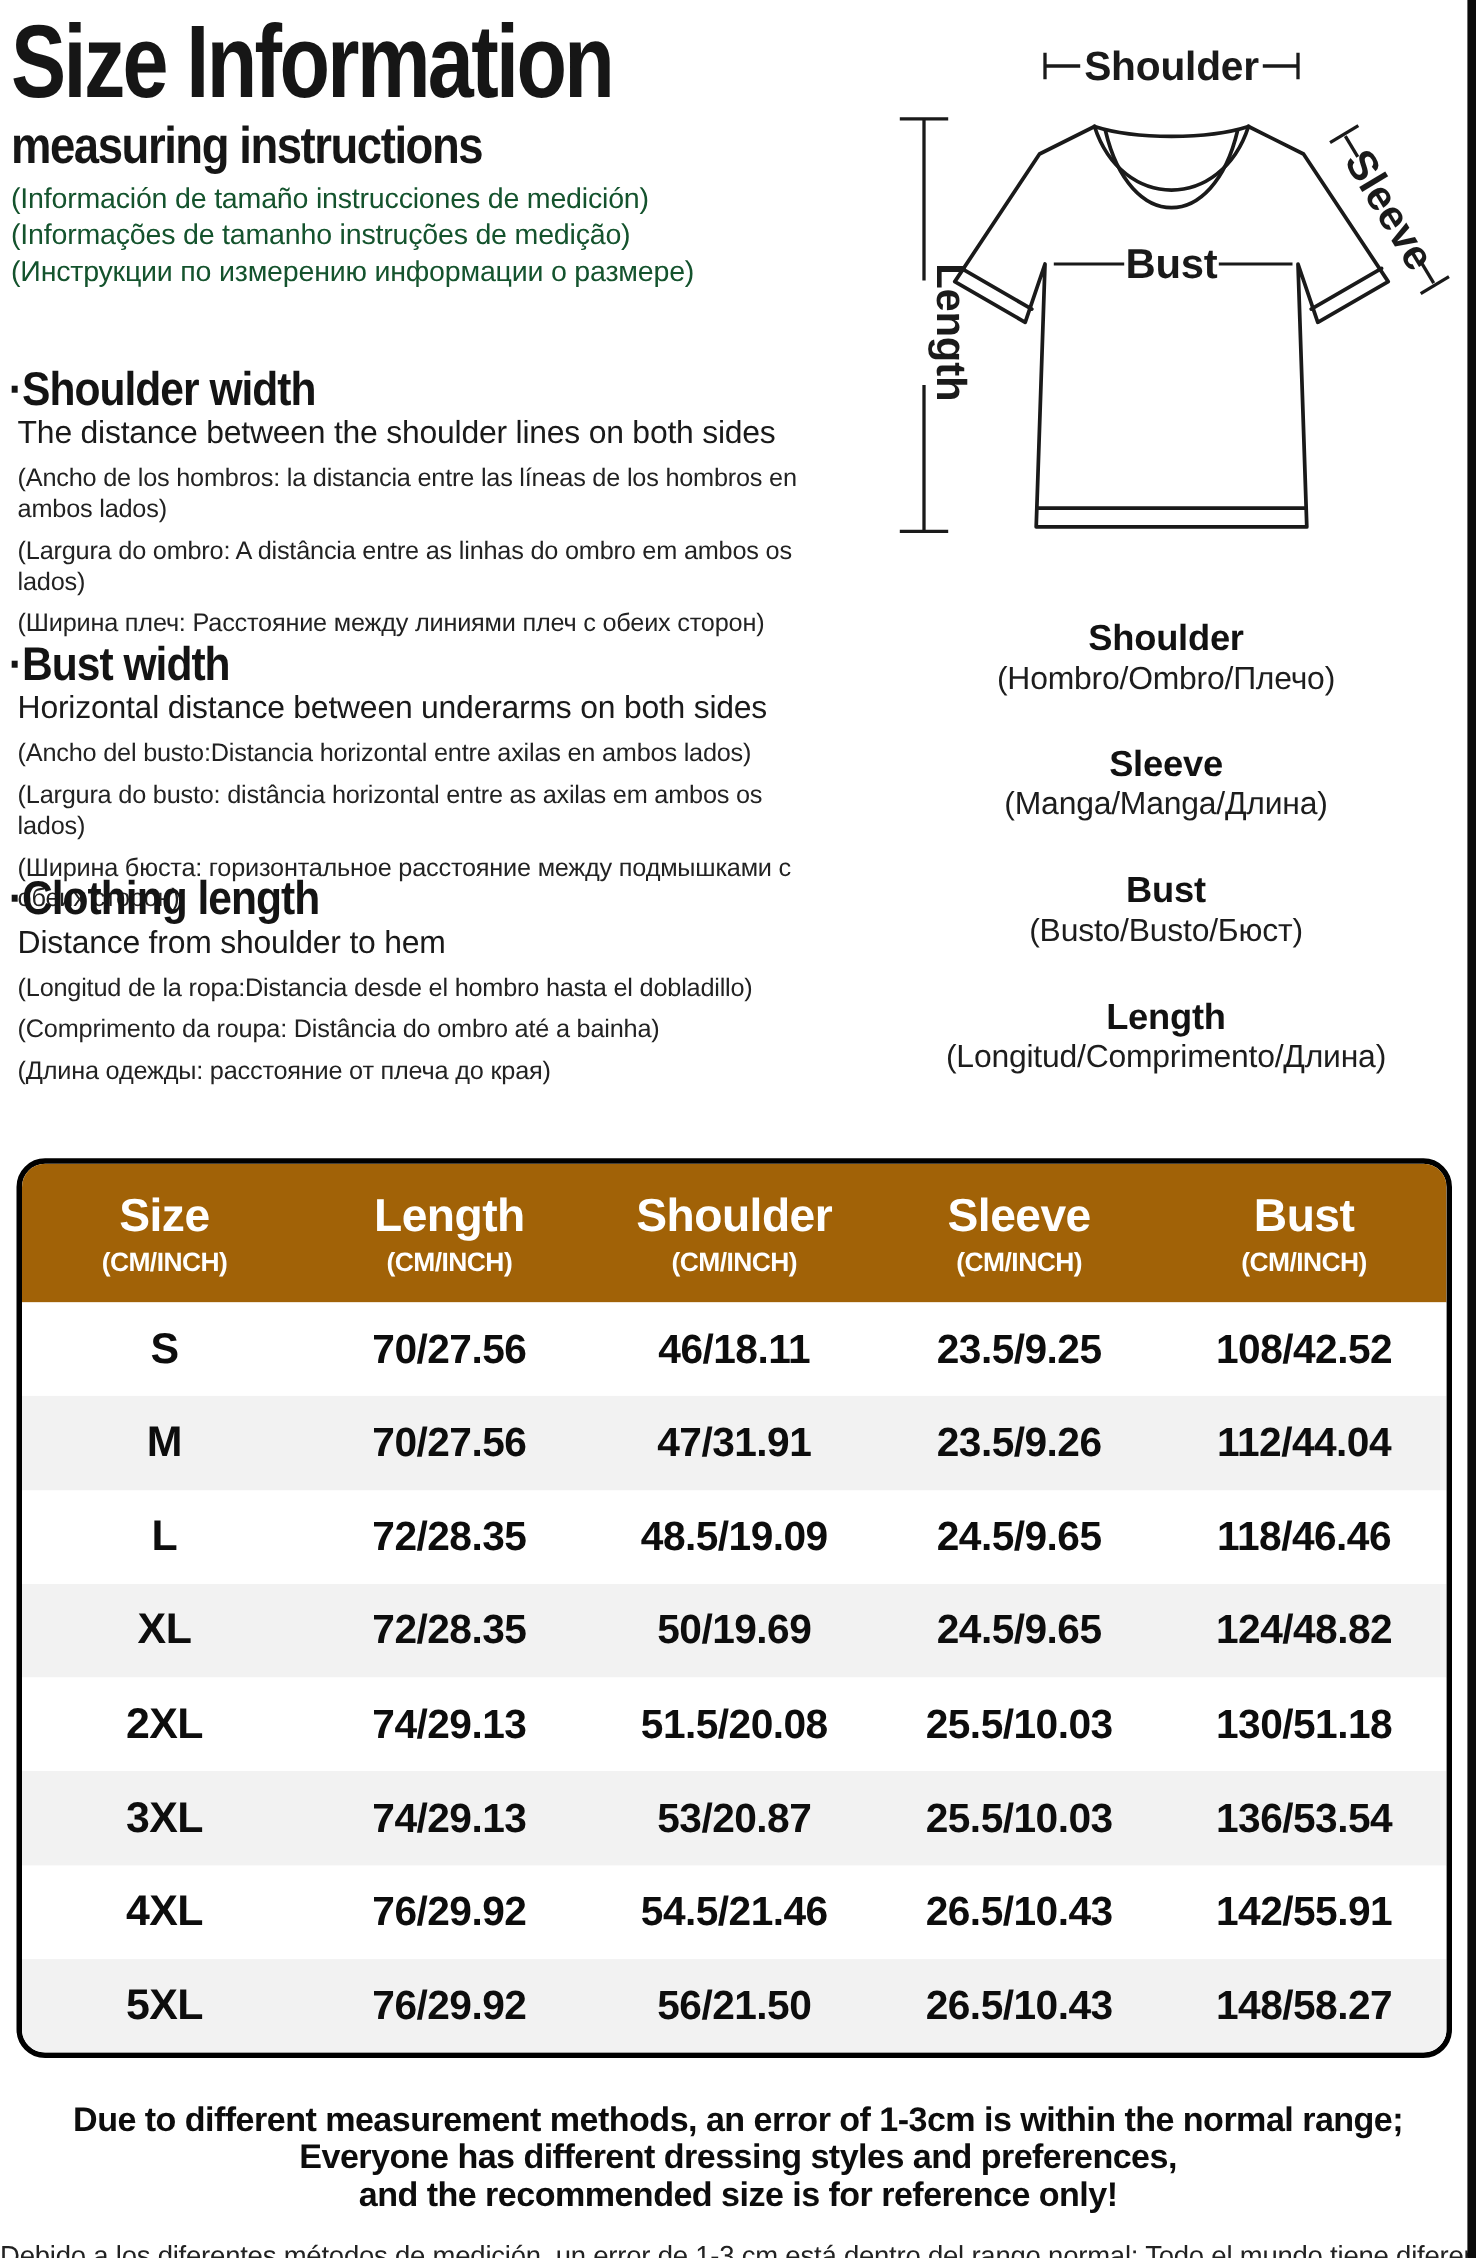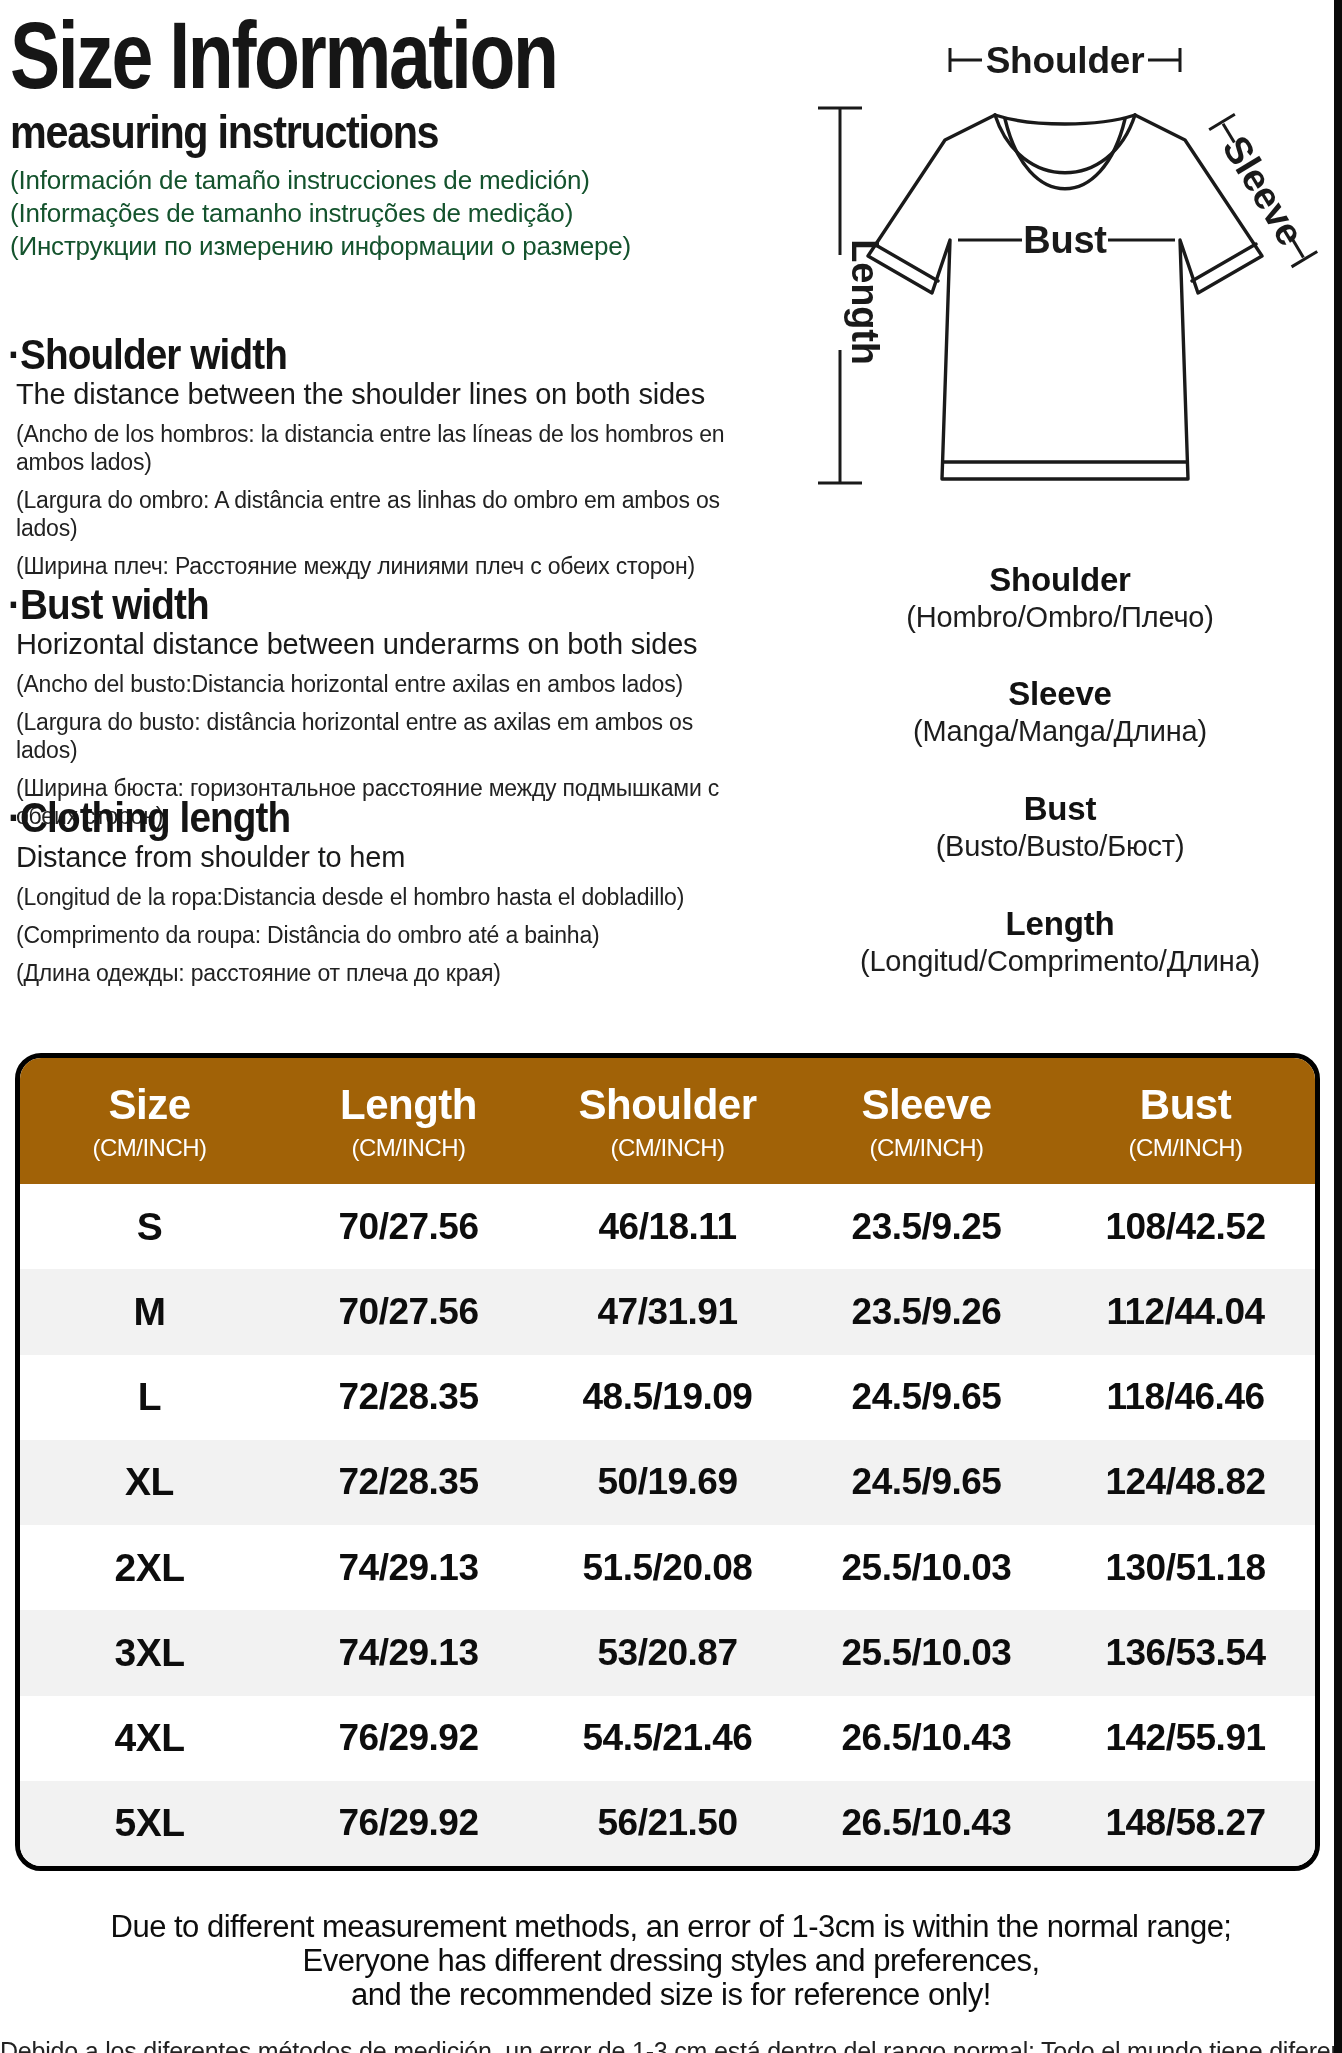--- a/index.html
+++ b/index.html
@@ -46,31 +46,31 @@
   .size-table {
     position:absolute; left:15px; top:1053px; width:1305px; height:818px;
     border:5px solid #000; border-radius:26px; overflow:hidden; background:#fff;
   }
   .st-header {
     display:grid; grid-template-columns:repeat(5,20%); height:126px;
     background:#a16207; color:#fff; align-items:center;
   }
   .st-hcell { display:flex; flex-direction:column; align-items:center; justify-content:center; gap:5px; }
   .st-hcell .h-main { font-size:42px; font-weight:700; letter-spacing:-0.5px; }
-  .st-hcell .h-sub  { font-size:24px; font-weight:400; letter-spacing:-0.5px; }
+  .st-hcell .h-sub  { font-size:24px; font-weight:700; letter-spacing:-0.5px; }
   .st-row {
     display:grid; grid-template-columns:repeat(5,20%); height:85.25px;
     align-items:center; text-align:center; background:#fff;
   }
   .st-row.alt { background:#f2f2f2; }
   .st-row .cell { font-size:37px; font-weight:700; color:#0d0d0d; letter-spacing:-0.5px; }
   .st-row .cell.size { font-size:39px; }
   
   .disclaimer { position:absolute; left:0; top:1910px; width:1342px; text-align:center; }
-  .disclaimer p { font-size:31px; font-weight:400; line-height:34px; color:#0d0d0d; letter-spacing:-0.5px; }
+  .disclaimer p { font-size:31px; font-weight:700; line-height:34px; color:#0d0d0d; letter-spacing:-0.5px; }
   .footer-partial {
     position:absolute; left:0; top:2037px; width:1342px; text-align:center;
     font-size:25px; color:#222; white-space:nowrap; overflow:visible;
   }
   .right-strip { position:absolute; right:0; top:0; width:8px; height:2053px; background:#0b0b0b; }
 </style>
 </head>
 <body>
 
 <div class="page">

